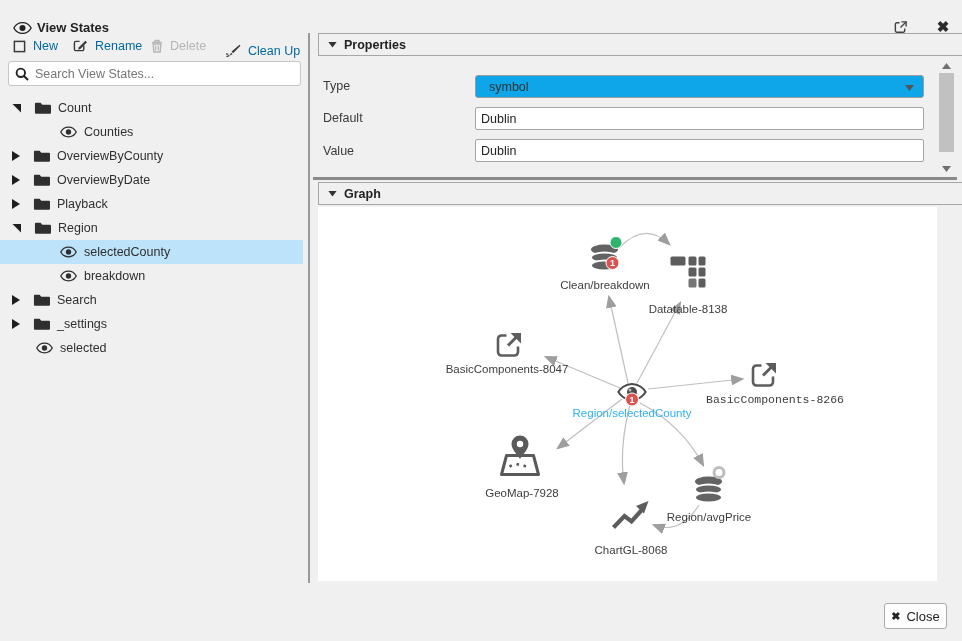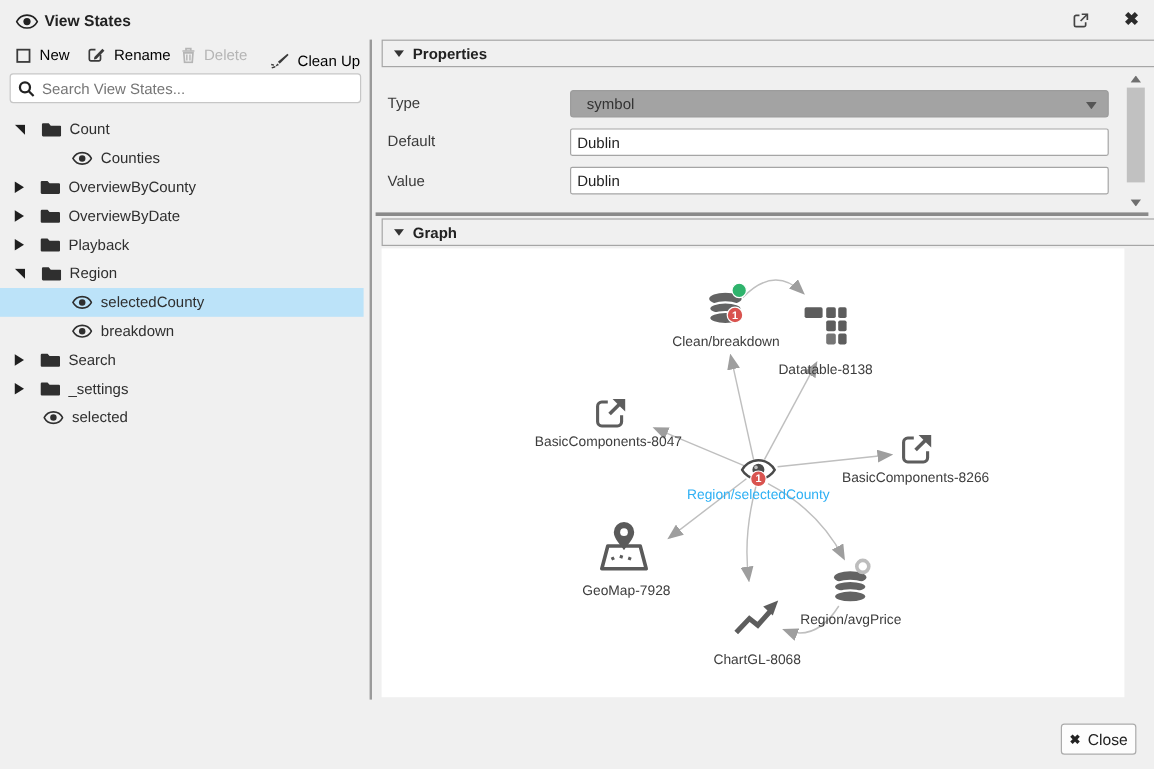--- a/index.html
+++ b/index.html
@@ -1,29 +1,29 @@
 <!DOCTYPE html>
 <html><head>
 <meta charset="utf-8">
 <style>
   * { box-sizing: border-box; margin: 0; padding: 0; }
   html,body { width:962px; height:641px; overflow:hidden; }
   body { font-family:"Liberation Sans", sans-serif; background:#f0f0f0; color:#333; }
   #app { position:relative; width:962px; height:641px; background:#f0f0f0; }
 
   
-  .title-bar { position:absolute; left:0; top:2px; width:790px; height:30px; }
+  .title-bar { position:absolute; left:0; top:12px; width:790px; height:30px; }
   .title-eye { position:absolute; left:13px; top:9px; }
   .window-title { position:absolute; left:37px; top:8px; font-size:13px; font-weight:bold; color:#222; }
   .win-expand { position:absolute; left:893px; top:8px; width:16px; height:16px; cursor:pointer; }
   .win-close  { position:absolute; left:933px; top:5px; width:20px; height:20px; font-size:15px; font-weight:bold; color:#2b2b2b; text-align:center; line-height:20px; cursor:pointer; }
 
   
   .toolbar { position:absolute; left:0; top:34px; width:303px; height:24px; }
-  .tb-btn { position:absolute; top:0; height:24px; display:flex; align-items:center; gap:7px; font-size:12.5px; color:#000000; cursor:pointer; white-space:nowrap; }
+  .tb-btn { position:absolute; top:0; height:24px; display:flex; align-items:center; gap:7px; font-size:12.5px; color:#0369a1; cursor:pointer; white-space:nowrap; }
   .tb-btn.disabled { color:#b5b5b5; cursor:default; }
   .tb-new { left:13px; } .tb-rename { left:73px; } .tb-delete { left:151px; } .tb-clean { left:225px;align-items:flex-end; }
 
   .search-box { position:absolute; left:8px; top:61px; width:293px; height:25px; background:#fff; border:1px solid #c6c6c6; border-radius:3px; display:flex; align-items:center; padding:0 6px; }
   .search-box input { border:none; outline:none; flex:1; font-size:12.5px; font-family:"Liberation Sans",sans-serif; color:#333; margin-left:6px; background:transparent; }
   .search-box input::placeholder { color:#767676; }
 
   .tree { position:absolute; left:0; top:96px; width:303px; }
   .tree-row { height:24px; display:flex; align-items:center; cursor:pointer; }
   .tree-row.selected { background:#bce3f9; }
@@ -41,21 +41,21 @@
 
   
   .section-header { position:absolute; left:318px; width:652px; height:23px; background:#f0f0f0; border:1px solid #a6a6a6; display:flex; align-items:center; padding-left:9px; gap:7px; cursor:pointer; }
   .sec-props { top:33px; } .sec-graph { top:182px; }
   .caret-down { width:9px; height:6px; background:#333; clip-path:polygon(0 0,100% 0,50% 100%); }
   .section-title { font-size:12.5px; font-weight:bold; color:#222; }
 
   .field-label { position:absolute; left:323px; font-size:12.5px; color:#3a3a3a; }
   .fl-type { top:79px; } .fl-default { top:111px; } .fl-value { top:144px;text-align:right; }
 
-  .dropdown { position:absolute; left:475px; top:75px; width:449px; height:23px; background:#a3a3a3; border:1px solid #9c9c9c; border-radius:3px; display:flex; align-items:center; padding-left:13px; font-size:12.5px; color:#333; cursor:pointer; }
+  .dropdown { position:absolute; left:475px; top:75px; width:449px; height:23px; background:#0ea5e9; border:1px solid #9c9c9c; border-radius:3px; display:flex; align-items:center; padding-left:13px; font-size:12.5px; color:#333; cursor:pointer; }
   .dd-arrow { position:absolute; right:9px; top:9px; width:9px; height:6px; background:#555; clip-path:polygon(0 0,100% 0,50% 100%); }
 
   .text-input { position:absolute; left:475px; width:449px; height:23px; background:#fff; border:1px solid #a5a5a5; border-radius:2px; font-size:12.5px; font-family:"Liberation Sans",sans-serif; color:#222; padding-left:5px; outline:none; }
   .ti-default { top:107px; } .ti-value { top:139px; }
 
   
   .scrollbar { position:absolute; left:938px; top:60px; width:17px; height:115px; }
   .sb-up, .sb-down { position:absolute; left:4px; width:9px; height:6px; background:#6f6f6f; cursor:pointer; }
   .sb-up { top:3px; clip-path:polygon(50% 0,100% 100%,0 100%); }
   .sb-down { bottom:3px; clip-path:polygon(0 0,100% 0,50% 100%); }
@@ -348,21 +348,21 @@
     </div>
     <span class="gnode-label active" style="left:314px; top:206px;">Region/selectedCounty</span>
 
     <div class="gnode" style="left:446px; top:170px;">
       <svg width="29" height="29" viewBox="0 0 29 29">
         <path d="M12 5 H7 a3.5 3.5 0 0 0 -3.5 3.5 v13 A3.5 3.5 0 0 0 7 25 h13 a3.5 3.5 0 0 0 3.5 -3.5 V16" fill="none" stroke="#5d5d5d" stroke-width="2.6"></path>
         <path d="M13.5 15 L24 4.5" stroke="#5d5d5d" stroke-width="3"></path>
         <path d="M16 2.5 L26.5 2.5 L26.5 13 L22.8 9.3 L16 2.5 Z" fill="#5d5d5d"></path>
       </svg>
     </div>
-    <span class="gnode-label" style="left:445px; top:192px;">BasicComponents-8266</span>
+    <span class="gnode-label" style="left:457px; top:192px;font-family:Liberation Mono, monospace;">BasicComponents-8266</span>
 
     <div class="gnode" style="left:202px; top:251px;">
       <svg width="45" height="45" viewBox="0 0 45 45">
         <path d="M9 22 H36 L41 41 H4 Z" fill="none" stroke="#5a5a5a" stroke-width="3" stroke-linejoin="round"></path>
         <path d="M12 33 l4 -2 M19 30.5 l3 1 M26 32 l4 1.5 M33 34" stroke="#5a5a5a" stroke-width="2.6" stroke-dasharray="2.6 3.4" fill="none"></path>
         <path d="M22.5 2 a8.5 8.5 0 0 1 8.5 8.5 c0 5.5 -6 10.5 -8.5 15 c-2.5 -4.5 -8.5 -9.5 -8.5 -15 A8.5 8.5 0 0 1 22.5 2 Z" fill="#5a5a5a"></path>
         <circle cx="22.5" cy="10.5" r="3.2" fill="#fff"></circle>
       </svg>
     </div>
     <span class="gnode-label" style="left:204px; top:286px;">GeoMap-7928</span>

